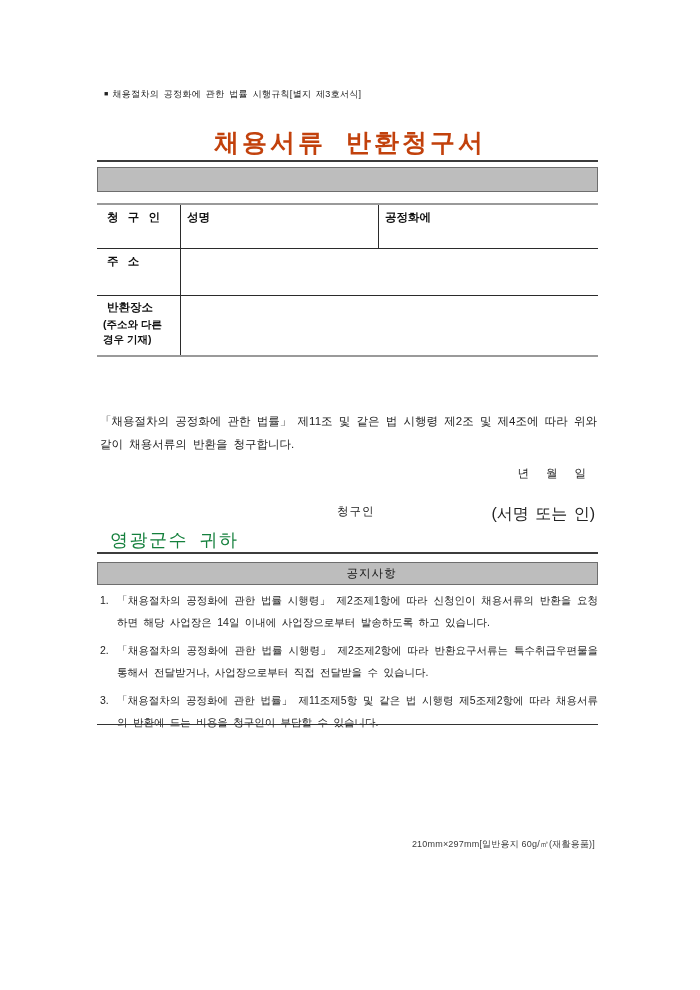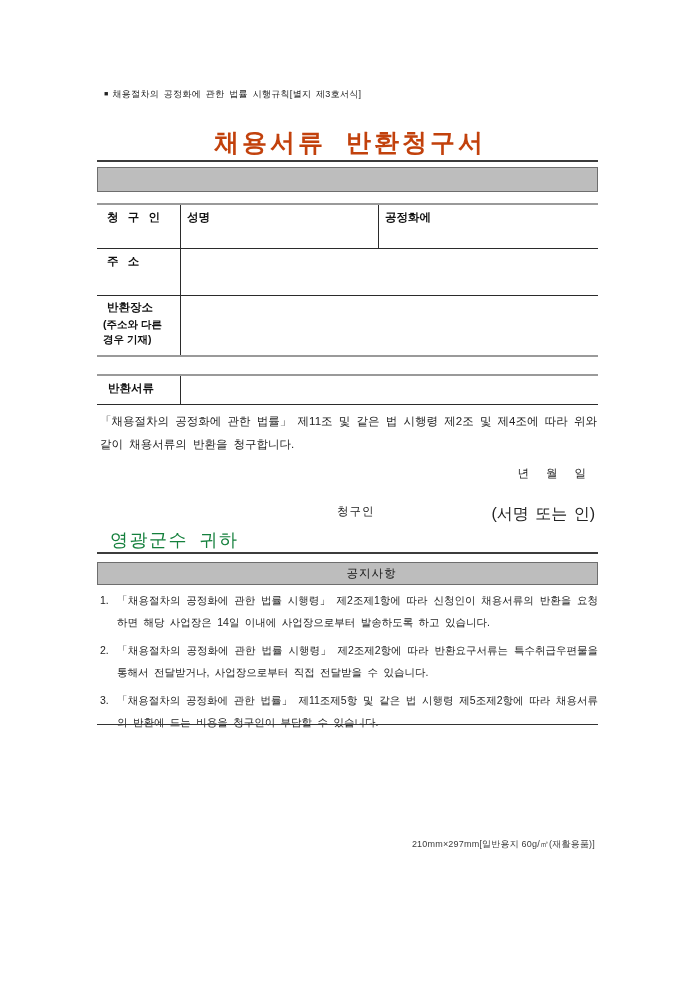--- a/index.html
+++ b/index.html
@@ -73,25 +73,20 @@
     <div class="abs" style="left:90px;top:48px;width:405px;height:40px;"></div>
 
     <div class="cell-label" style="left:10px;top:95px;">반환장소</div>
     <div class="cell-label small-note" style="left:6px;top:112px;width:77px;">
       <span>(주소와 다른</span><br>
       <span>경우 기재)</span>
     </div>
     <div class="abs" style="left:90px;top:95px;width:405px;height:55px;"></div>
   </div>
 
-  <div class="abs tbl2" style="left:97px;top:374px;width:501px;height:31px;">
-    <div class="vline" style="left:83px;top:0;bottom:0;"></div>
-    <div class="cell-label" style="left:11px;top:5px;">반환서류</div>
-    <div class="abs" style="left:90px;top:3px;width:405px;height:25px;"></div>
-  </div>
 
   <div class="abs declaration">「채용절차의 공정화에 관한 법률」 제11조 및 같은 법 시행령 제2조 및 제4조에 따라 위와 같이 채용서류의 반환을 청구합니다.</div>
 
   <div class="abs date-line">
     <span>년</span>
     <span>월</span>
     <span>일</span>
   </div>
 
   <div class="abs sign-claimant">청구인</div>

